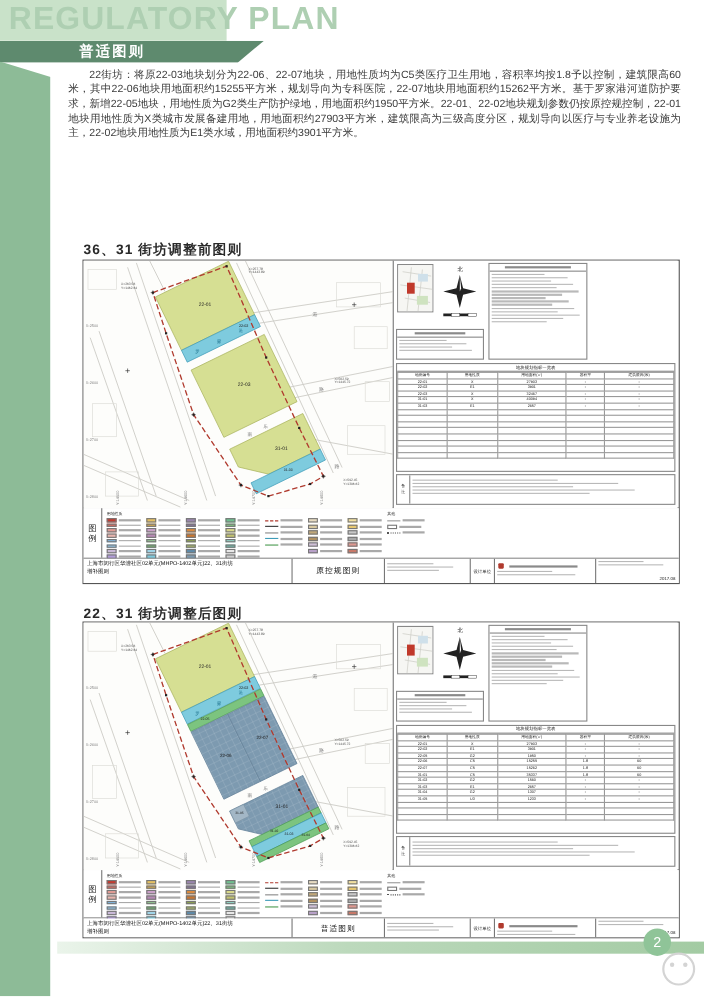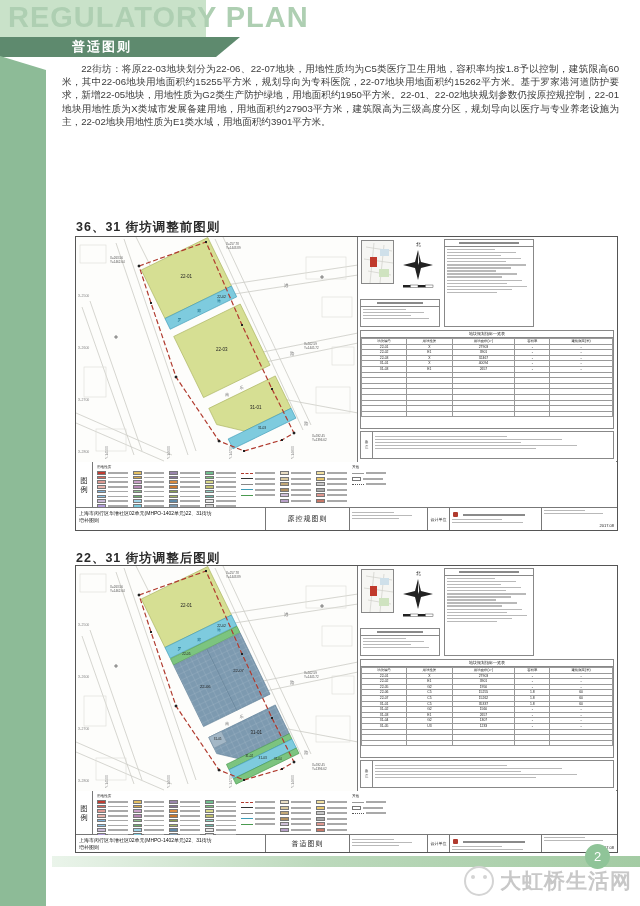--- a/index.html
+++ b/index.html
@@ -1200,14 +1200,13 @@
         <div class="hl" style="width:78%"></div>
       <div style="position:absolute;right:3px;bottom:2px;font-size:4px;color:#222;">2017.08</div>
     </div>
   </div>
   </div>
 
 <div class="footer-bar"></div>
 <div class="page-circle">2</div>
 <div class="watermark">
   <div class="wm-logo"></div>
-  <div class="wm-text">大虹桥生活网</div>
 </div>
 
 </body></html>

